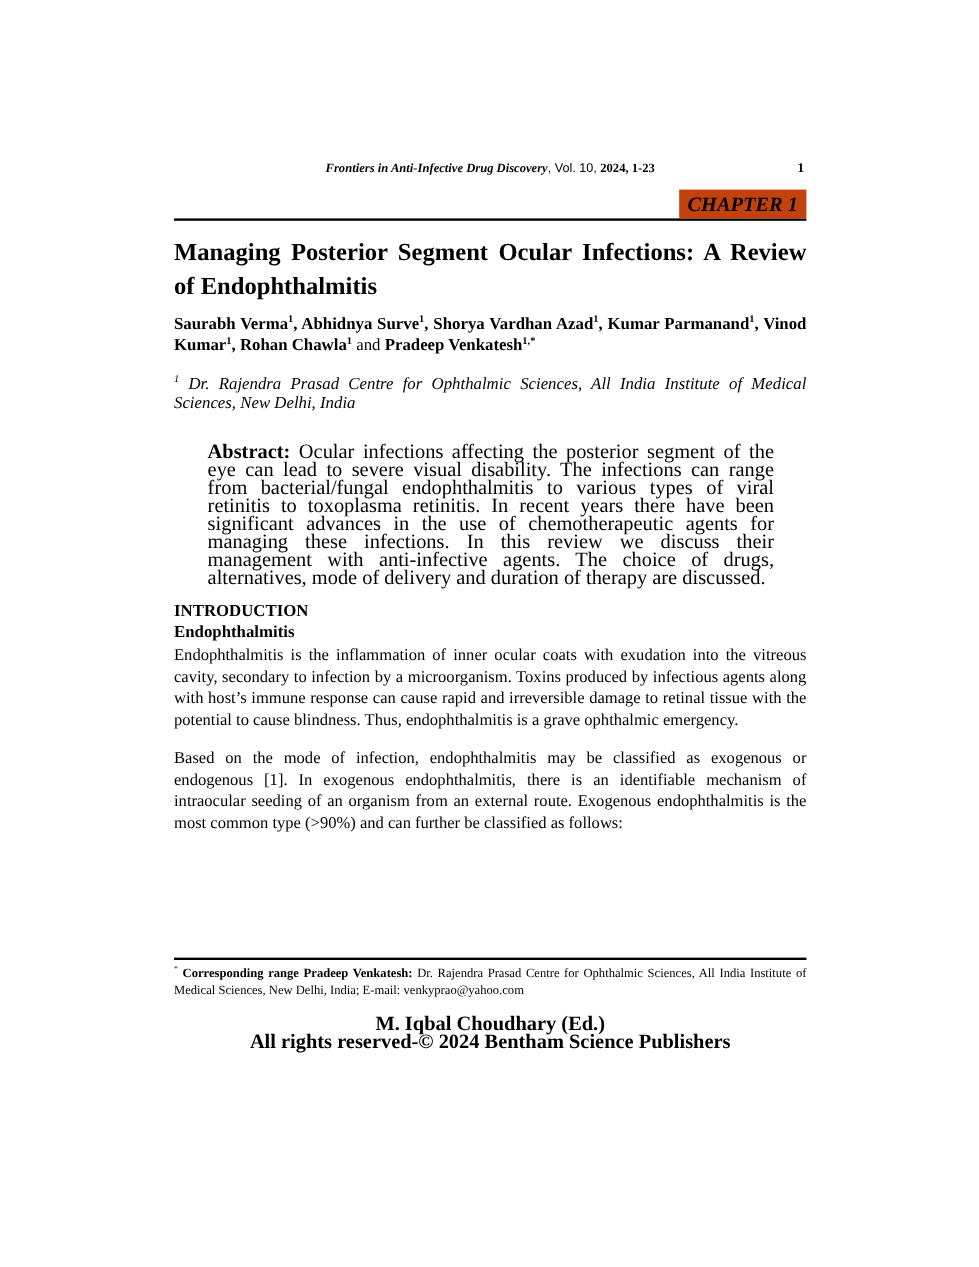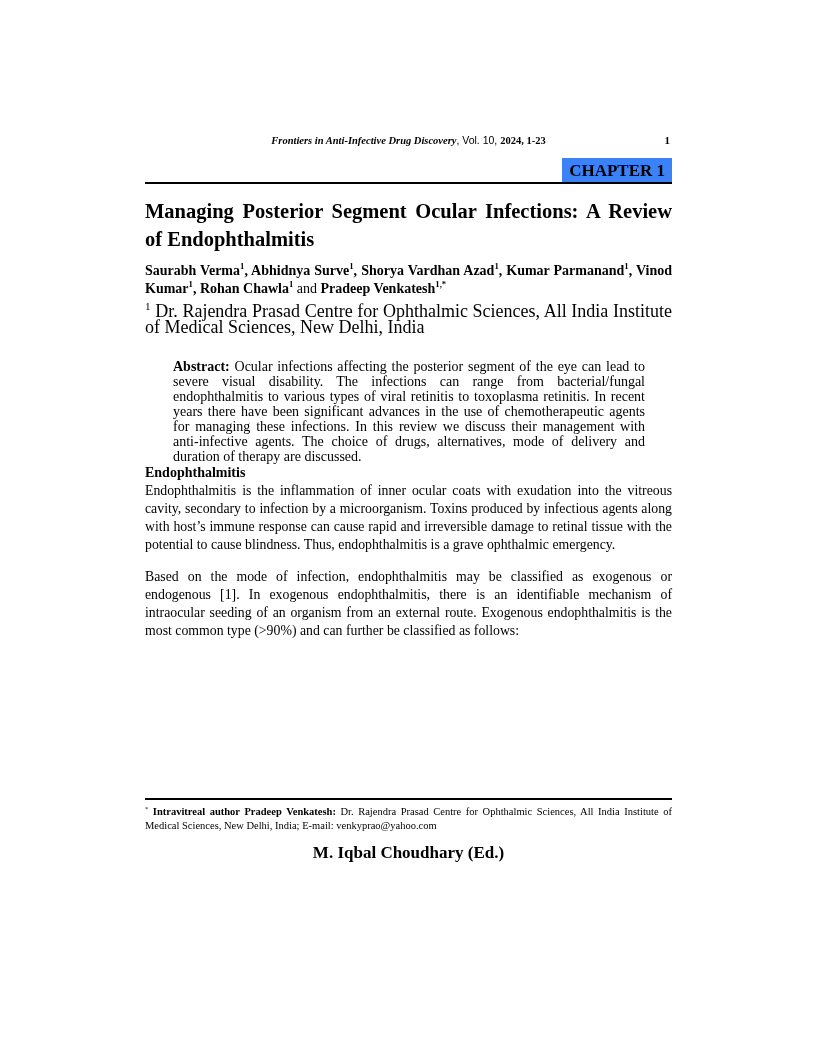--- a/index.html
+++ b/index.html
@@ -35,25 +35,26 @@
     font-weight: bold; font-size: 11px;
   }
   
   .chapter-row {
     margin-top: 10px;
     text-align: right;
     border-bottom: 2px solid #000000;
   }
   .chapter-badge {
     display: inline-block;
-    background: #3b82f6;
+    background: #c2410c;
     font-weight: bold;
     font-size: 17px;
     line-height: 21px;
     padding: 2px 7px 1px 7px;
+    font-style: italic;
   }
   
   .chapter-title {
     margin-top: 13px;
     font-size: 20.5px;
     font-weight: bold;
     line-height: 28px;
     text-align: justify;
   }
   
@@ -64,29 +65,30 @@
     text-align: justify;
   }
   .authors b { font-weight: bold; }
   .authors sup, .affiliation sup, .footnote sup {
     font-size: 0.62em;
     vertical-align: super;
     line-height: 0;
   }
   
   .affiliation {
-    margin-top: 5px;
-    font-size: 18px;
+    margin-top: 15px;
+    font-style: italic;
+    font-size: 14px;
     line-height: 16px;
     text-align: justify;
   }
   
   .abstract {
     margin: 24px 27px 0 28px;
-    font-size: 14px;
+    font-size: 17px;
     line-height: 15px;
     text-align: justify;
   }
   .abstract b { font-weight: bold; }
   
   .keywords {
     margin-top: 16px;
     font-size: 13.8px;
     line-height: 18px;
     text-align: justify;
@@ -147,28 +149,30 @@
 
     <h1 class="chapter-title">Managing Posterior Segment Ocular Infections: A Review of Endophthalmitis</h1>
 
     <p class="authors"><b><span>Saurabh Verma</span><sup>1</sup><span>, </span></b><b><span>Abhidnya Surve</span><sup>1</sup><span>, </span></b><b><span>Shorya Vardhan Azad</span><sup>1</sup><span>, </span></b><b><span>Kumar Parmanand</span><sup>1</sup><span>, </span></b><b><span>Vinod Kumar</span><sup>1</sup><span>, </span></b><b><span>Rohan Chawla</span><sup>1</sup></b><span> and </span><b><span>Pradeep Venkatesh</span><sup>1,*</sup></b></p>
 
     <p class="affiliation"><sup>1</sup><span> Dr. Rajendra Prasad Centre for Ophthalmic Sciences, All India Institute of Medical Sciences, New Delhi, India</span></p>
 
     <p class="abstract"><b>Abstract:</b><span> Ocular infections affecting the posterior segment of the eye can lead to severe visual disability. The infections can range from bacterial/fungal endophthalmitis to various types of viral retinitis to toxoplasma retinitis. In recent years there have been significant advances in the use of chemotherapeutic agents for managing these infections. In this review we discuss their management with anti-infective agents. The choice of drugs, alternatives, mode of delivery and duration of therapy are discussed.</span></p>
 
 
+    <h2 class="section-heading">INTRODUCTION</h2>
 
     <h3 class="sub-heading">Endophthalmitis</h3>
 
     <p class="body-para">Endophthalmitis is the inflammation of inner ocular coats with exudation into the vitreous cavity, secondary to infection by a microorganism. Toxins produced by infectious agents along with host’s immune response can cause rapid and irreversible damage to retinal tissue with the potential to cause blindness. Thus, endophthalmitis is a grave ophthalmic emergency.</p>
 
     <p class="body-para second">Based on the mode of infection, endophthalmitis may be classified as exogenous or endogenous [1]. In exogenous endophthalmitis, there is an identifiable mechanism of intraocular seeding of an organism from an external route. Exogenous endophthalmitis is the most common type (&gt;90%) and can further be classified as follows:</p>
 
   </div>
 
   <div class="bottom-block">
-    <p class="footnote"><sup>*</sup> <b>Intravitreal author Pradeep Venkatesh:</b><span> Dr. Rajendra Prasad Centre for Ophthalmic Sciences, All India Institute of Medical Sciences, New Delhi, India; E-mail: venkyprao@yahoo.com</span></p>
+    <p class="footnote"><sup>*</sup> <b>Corresponding range Pradeep Venkatesh:</b><span> Dr. Rajendra Prasad Centre for Ophthalmic Sciences, All India Institute of Medical Sciences, New Delhi, India; E-mail: venkyprao@yahoo.com</span></p>
     <div class="imprint">
       <div>M. Iqbal Choudhary (Ed.)</div>
+      <div>All rights reserved-© 2024 Bentham Science Publishers</div>
     </div>
   </div>
 </div>
 
 </body></html>

